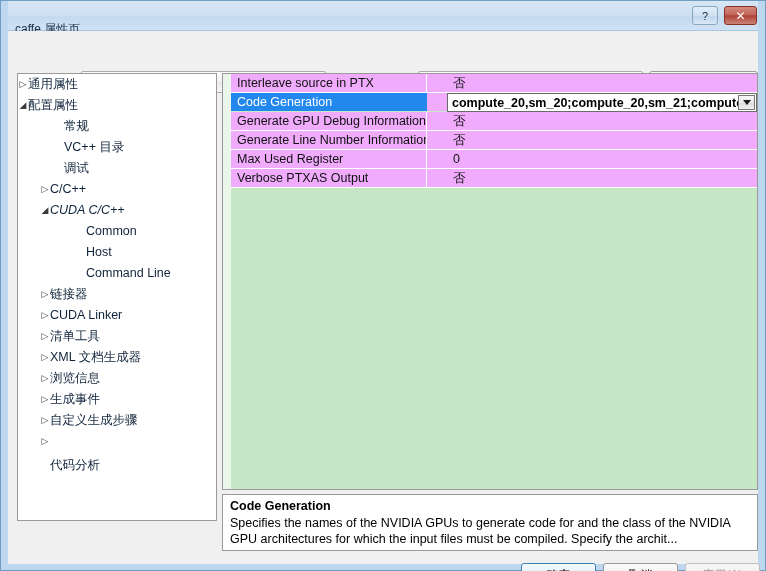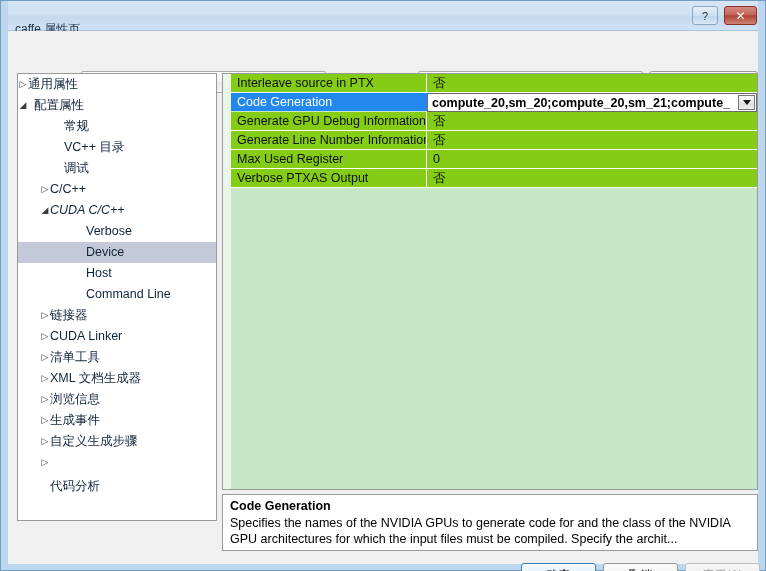--- a/index.html
+++ b/index.html
@@ -183,24 +183,25 @@
     left: 0; top: 0; bottom: 0;
     width: 8px;
     background: #e9f6e9;
     border-right: 0;
   }
   .grid-row {
     position: absolute;
     left: 8px; right: 0;
     height: 19px;
     box-sizing: border-box;
-    background: #84cc16;
+    background: #f0abfc;
     border-bottom: 1px solid #ffffff;
     display: flex;
     align-items: flex-start;
+    gap: 20px;
   }
   .grid-row .gr-name {
     width: 196px;
     box-sizing: border-box;
     padding-left: 6px;
     font-size: 12.5px;
     color: #101010;
     white-space: nowrap;
     overflow: hidden;
     border-right: 1px solid #ffffff;
@@ -334,44 +335,41 @@
 
     <div id="cfgmgr-btn">配置管理器(O)...</div>
 
     <div id="tree-pane">
         <div class="tree-item">
           <span class="tree-arrow" style="left: -2px;">▷</span>
           <span class="tree-label" style="left: 10px;">通用属性</span>
         </div>
         <div class="tree-item">
           <span class="tree-arrow" style="left: -2px;">◢</span>
-          <span class="tree-label" style="left: 16px; text-align: center;">配置属性</span>
+          <span class="tree-label" style="left: 10px; text-align: center;">配置属性</span>
         </div>
         <div class="tree-item">
           <span class="tree-label" style="left: 46px;">常规</span>
         </div>
         <div class="tree-item">
           <span class="tree-label" style="left: 46px;">VC++ 目录</span>
         </div>
         <div class="tree-item">
           <span class="tree-label" style="left: 46px;">调试</span>
         </div>
         <div class="tree-item">
           <span class="tree-arrow" style="left: 20px;">▷</span>
           <span class="tree-label" style="left: 32px;">C/C++</span>
         </div>
         <div class="tree-item">
           <span class="tree-arrow" style="left: 20px;">◢</span>
           <span class="tree-label" style="left: 32px; font-style: italic;">CUDA C/C++</span>
         </div>
         <div class="tree-item">
-          <span class="tree-label" style="left: 68px;">Verbose</span>
-        </div>
-        <div class="tree-item selected">
-          <span class="tree-label" style="left: 68px;">Device</span>
+          <span class="tree-label" style="left: 68px;">Common</span>
         </div>
         <div class="tree-item">
           <span class="tree-label" style="left: 68px;">Host</span>
         </div>
         <div class="tree-item">
           <span class="tree-label" style="left: 68px;">Command Line</span>
         </div>
         <div class="tree-item">
           <span class="tree-arrow" style="left: 20px;">▷</span>
           <span class="tree-label" style="left: 32px;">链接器</span>

